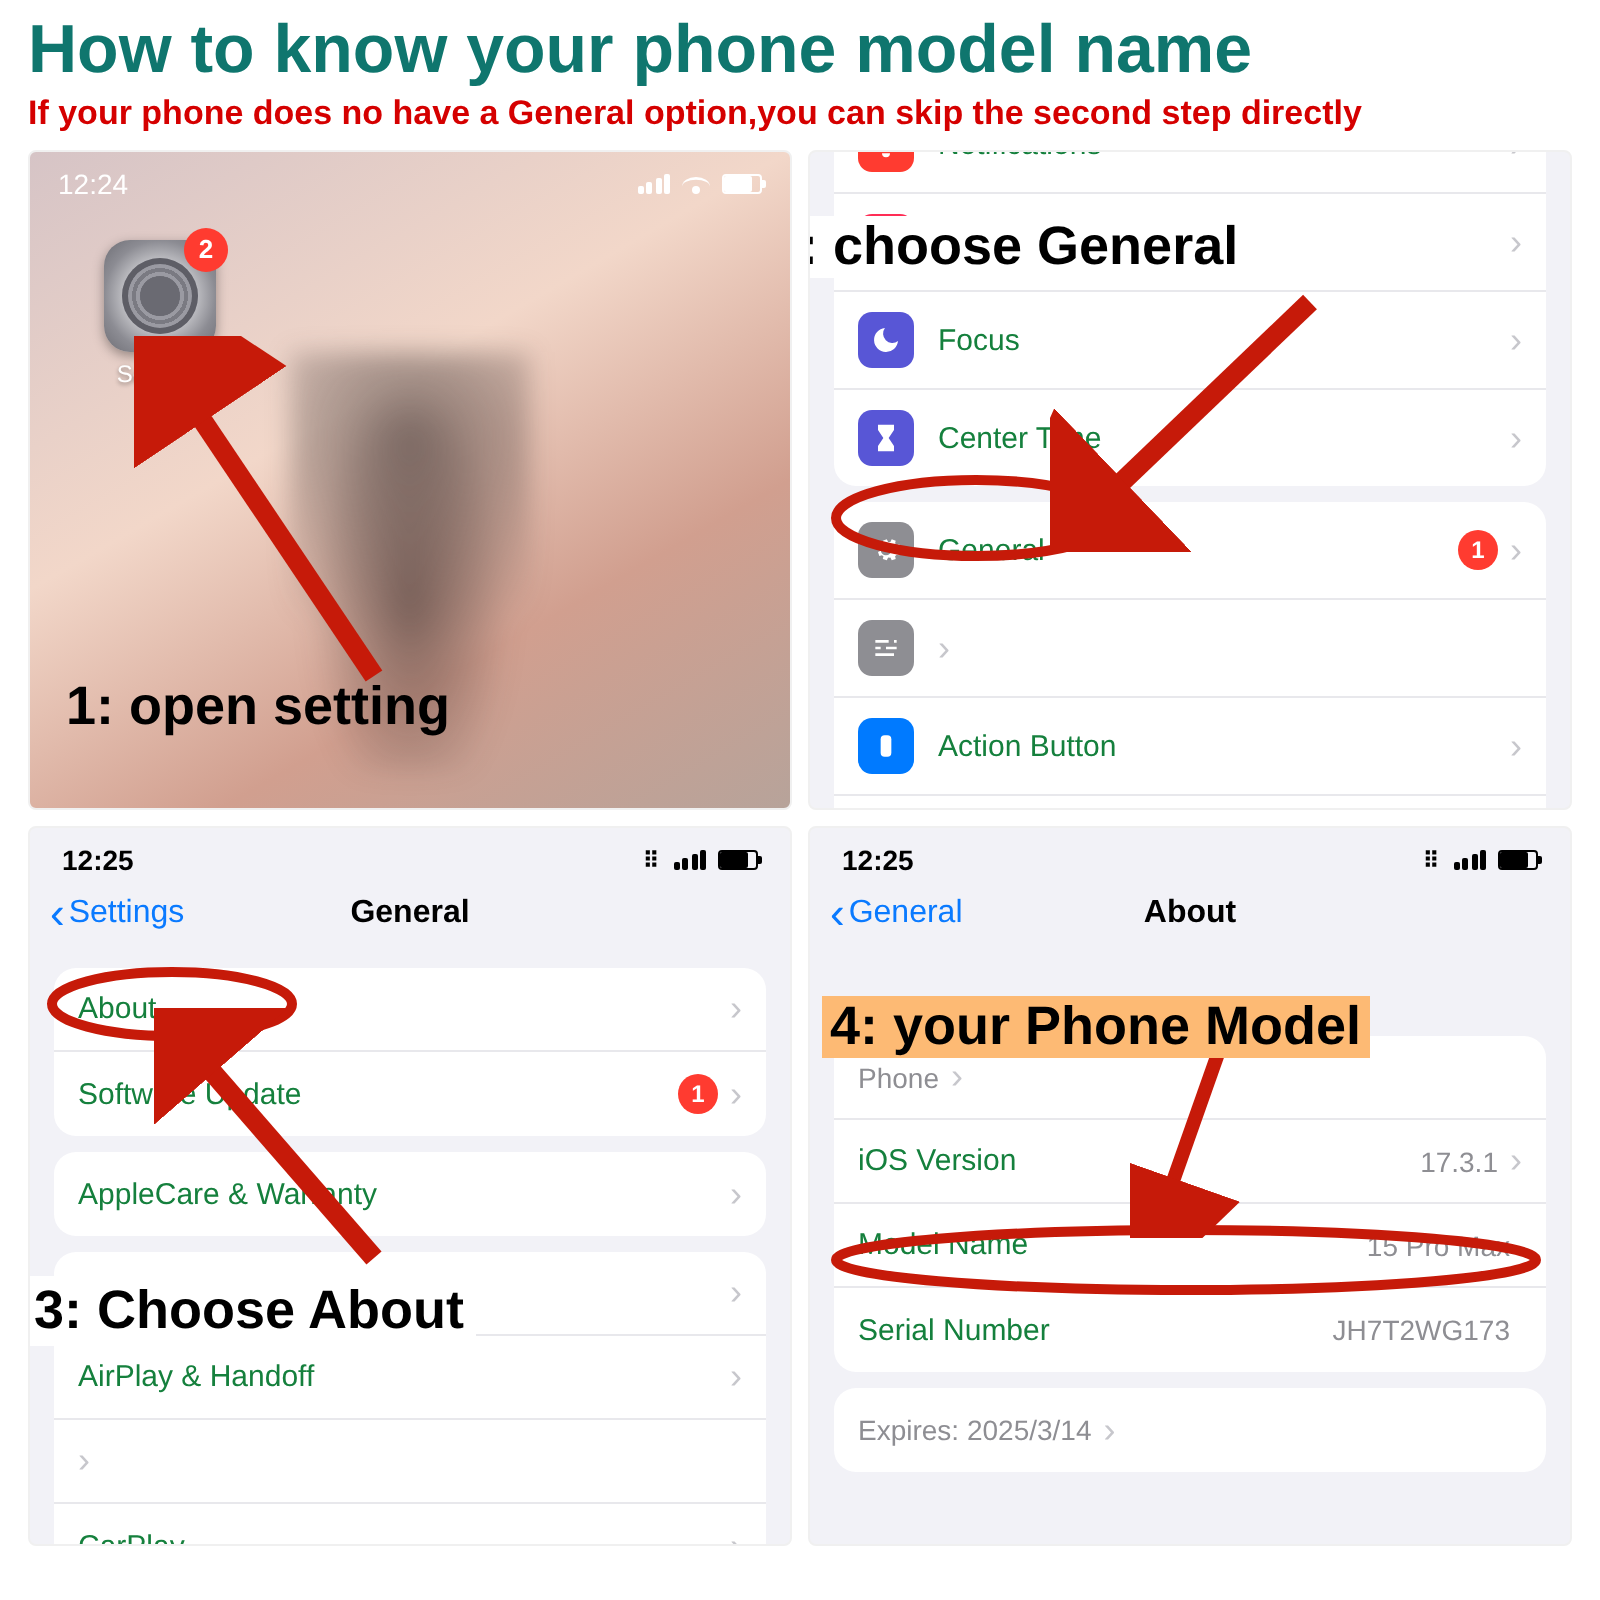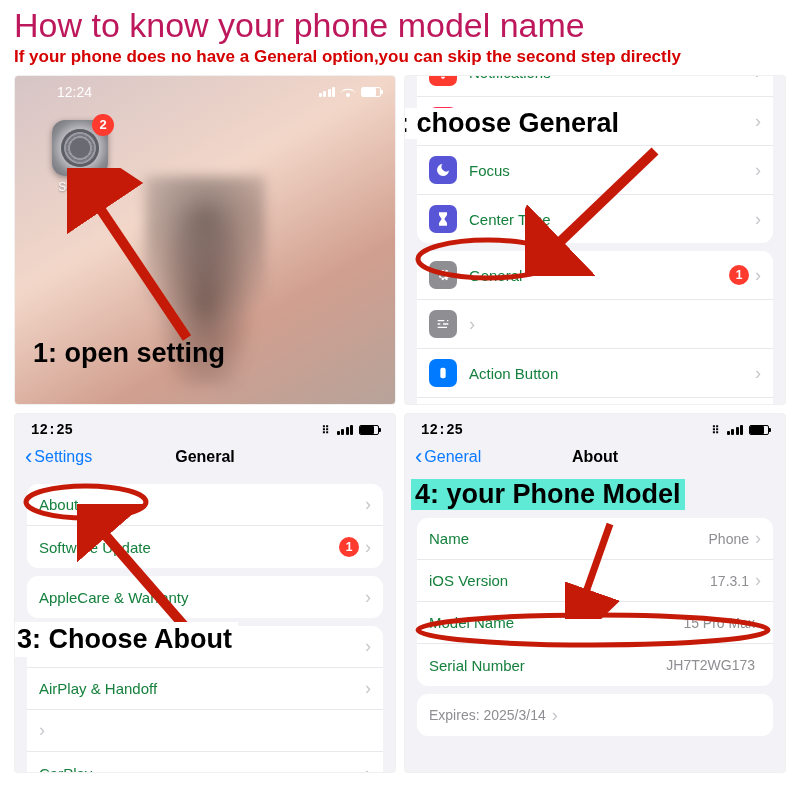--- a/index.html
+++ b/index.html
@@ -6,23 +6,23 @@
   body {
     width: 800px;
     height: 800px;
     background: #fff;
     font-family: -apple-system, BlinkMacSystemFont, "Segoe UI", Arial, sans-serif;
     overflow: hidden;
     position: relative;
   }
   .title {
     font-size: 34px;
-    font-weight: 400;
+    font-weight: 700;
     padding: 6px 14px 0;
-    color: #be185d;
+    color: #0f766e;
   }
   .subtitle {
     font-size: 17px;
     font-weight: 700;
     color: #d50000;
     padding: 2px 14px 8px;
   }
   .grid {
     position: relative;
     display: grid;
@@ -46,21 +46,21 @@
     content:"";
     position:absolute; left:130px; top:100px; width:120px; height:210px;
     background: radial-gradient(circle at 50% 20%, rgba(50,40,40,0.55), rgba(50,40,40,0) 60%),
                 radial-gradient(ellipse at 50% 60%, rgba(40,30,30,0.5), rgba(40,30,30,0) 60%);
     filter: blur(6px);
   }
   .status-home {
     position:absolute; top:4px; left:0; right:0;
     display:flex; justify-content:space-between; align-items:center;
     padding: 4px 14px;
-    color:#fff; font-size:14px; font-weight:500;margin-left:28px;
+    color:#fff; font-size:14px; font-weight:500;
   }
   .status-home .right { display:flex; gap:6px; align-items:center; font-size:11px; }
   .sigbars { display:inline-flex; gap:1.5px; align-items:flex-end; }
   .sigbars i { width:3px; background:#fff; border-radius:1px; display:block; }
   .sigbars i:nth-child(1){height:4px} .sigbars i:nth-child(2){height:6px}
   .sigbars i:nth-child(3){height:8px} .sigbars i:nth-child(4){height:10px}
   .wifi-ic { width:14px; height:10px; position:relative; }
   .wifi-ic::before{content:"";position:absolute;inset:0;border:2px solid #fff;border-bottom:none;border-left:none;border-right:none;border-radius:10px 10px 0 0;transform:scaleY(.7);}
   .wifi-ic::after{content:"";position:absolute;left:5px;bottom:0;width:4px;height:4px;background:#fff;border-radius:50%;}
   .batt { width:20px;height:10px;border:1px solid #fff;border-radius:2px;position:relative;}
@@ -101,21 +101,21 @@
     z-index:5;
   }
 
   
   .ios {
     background:#f2f2f7;
     padding-top:0;
   }
   .ios .status {
     display:flex; justify-content:space-between; align-items:center;
-    padding:8px 16px 4px; font-size:14px; font-weight:600; color:#000;font-family:Liberation Mono, monospace;
+    padding:8px 16px 4px; font-size:14px; font-weight:600; color:#000;
   }
   .ios .status .right{display:flex;gap:6px;align-items:center}
   .ios .status .sigbars i{background:#000}
   .ios .status .batt{border-color:#000}
   .ios .status .batt::after{background:#000}
   .ios .status .batt i{background:#000}
   .ios .status .dots{font-size:11px;letter-spacing:1px}
   .navbar {
     display:flex; align-items:center; padding:6px 10px 10px;
     position:relative;
@@ -344,21 +344,21 @@
           <span class="chev">›</span>
         </div>
       <div class="row">
           <span class="chev">›</span>
         </div>
       <div class="row">
           <span class="text">CarPlay</span>
           <span class="chev">›</span>
         </div>
     </div>
-    <div class="step-label" style="left:-4px;top:208px;background:#fff;padding:2px 6px">3: Choose About</div>
+    <div class="step-label" style="left:-4px;top:224px;background:#fff;padding:2px 6px">3: Choose About</div>
     <svg class="circ" style="left:6px;top:68px;width:130px;height:40px" viewBox="0 0 130 40">
       <ellipse cx="65" cy="20" rx="60" ry="16" fill="none" stroke="#c61a09" stroke-width="5"></ellipse>
     </svg>
     <svg class="arrow" style="left:62px;top:90px;width:120px;height:130px" viewBox="0 0 120 130">
       <defs>
           <marker id="ah3" markerWidth="14" markerHeight="14" refX="3" refY="5" orient="auto">
             <path d="M0,0 L0,10 L12,5 z" fill="#c61a09"></path>
           </marker>
         </defs>
       <path d="M110,125 L10,10" stroke="#c61a09" stroke-width="10" marker-end="url(#ah3)"></path>
@@ -381,25 +381,24 @@
           </span>
         </span>
     </div>
     <div class="navbar">
       <span class="back">
           <span class="chev">‹</span>
           <span>General</span>
         </span>
       <span class="ttl">About</span>
     </div>
-    <div class="step-label" style="left:6px;top:65px;background:#5eead4;padding:0 4px">4:  your Phone Model</div>
+    <div class="step-label" style="left:6px;top:84px;background:#fdba74;padding:0 4px">4:  your Phone Model</div>
     <div style="height:34px"></div>
     <div class="group">
       <div class="row">
-          <span class="text">Name</span>
           <span class="val">Phone</span>
           <span class="chev">›</span>
         </div>
       <div class="row">
           <span class="text">iOS Version</span>
           <span class="val">17.3.1</span>
           <span class="chev">›</span>
         </div>
       <div class="row">
           <span class="text">Model Name</span>

